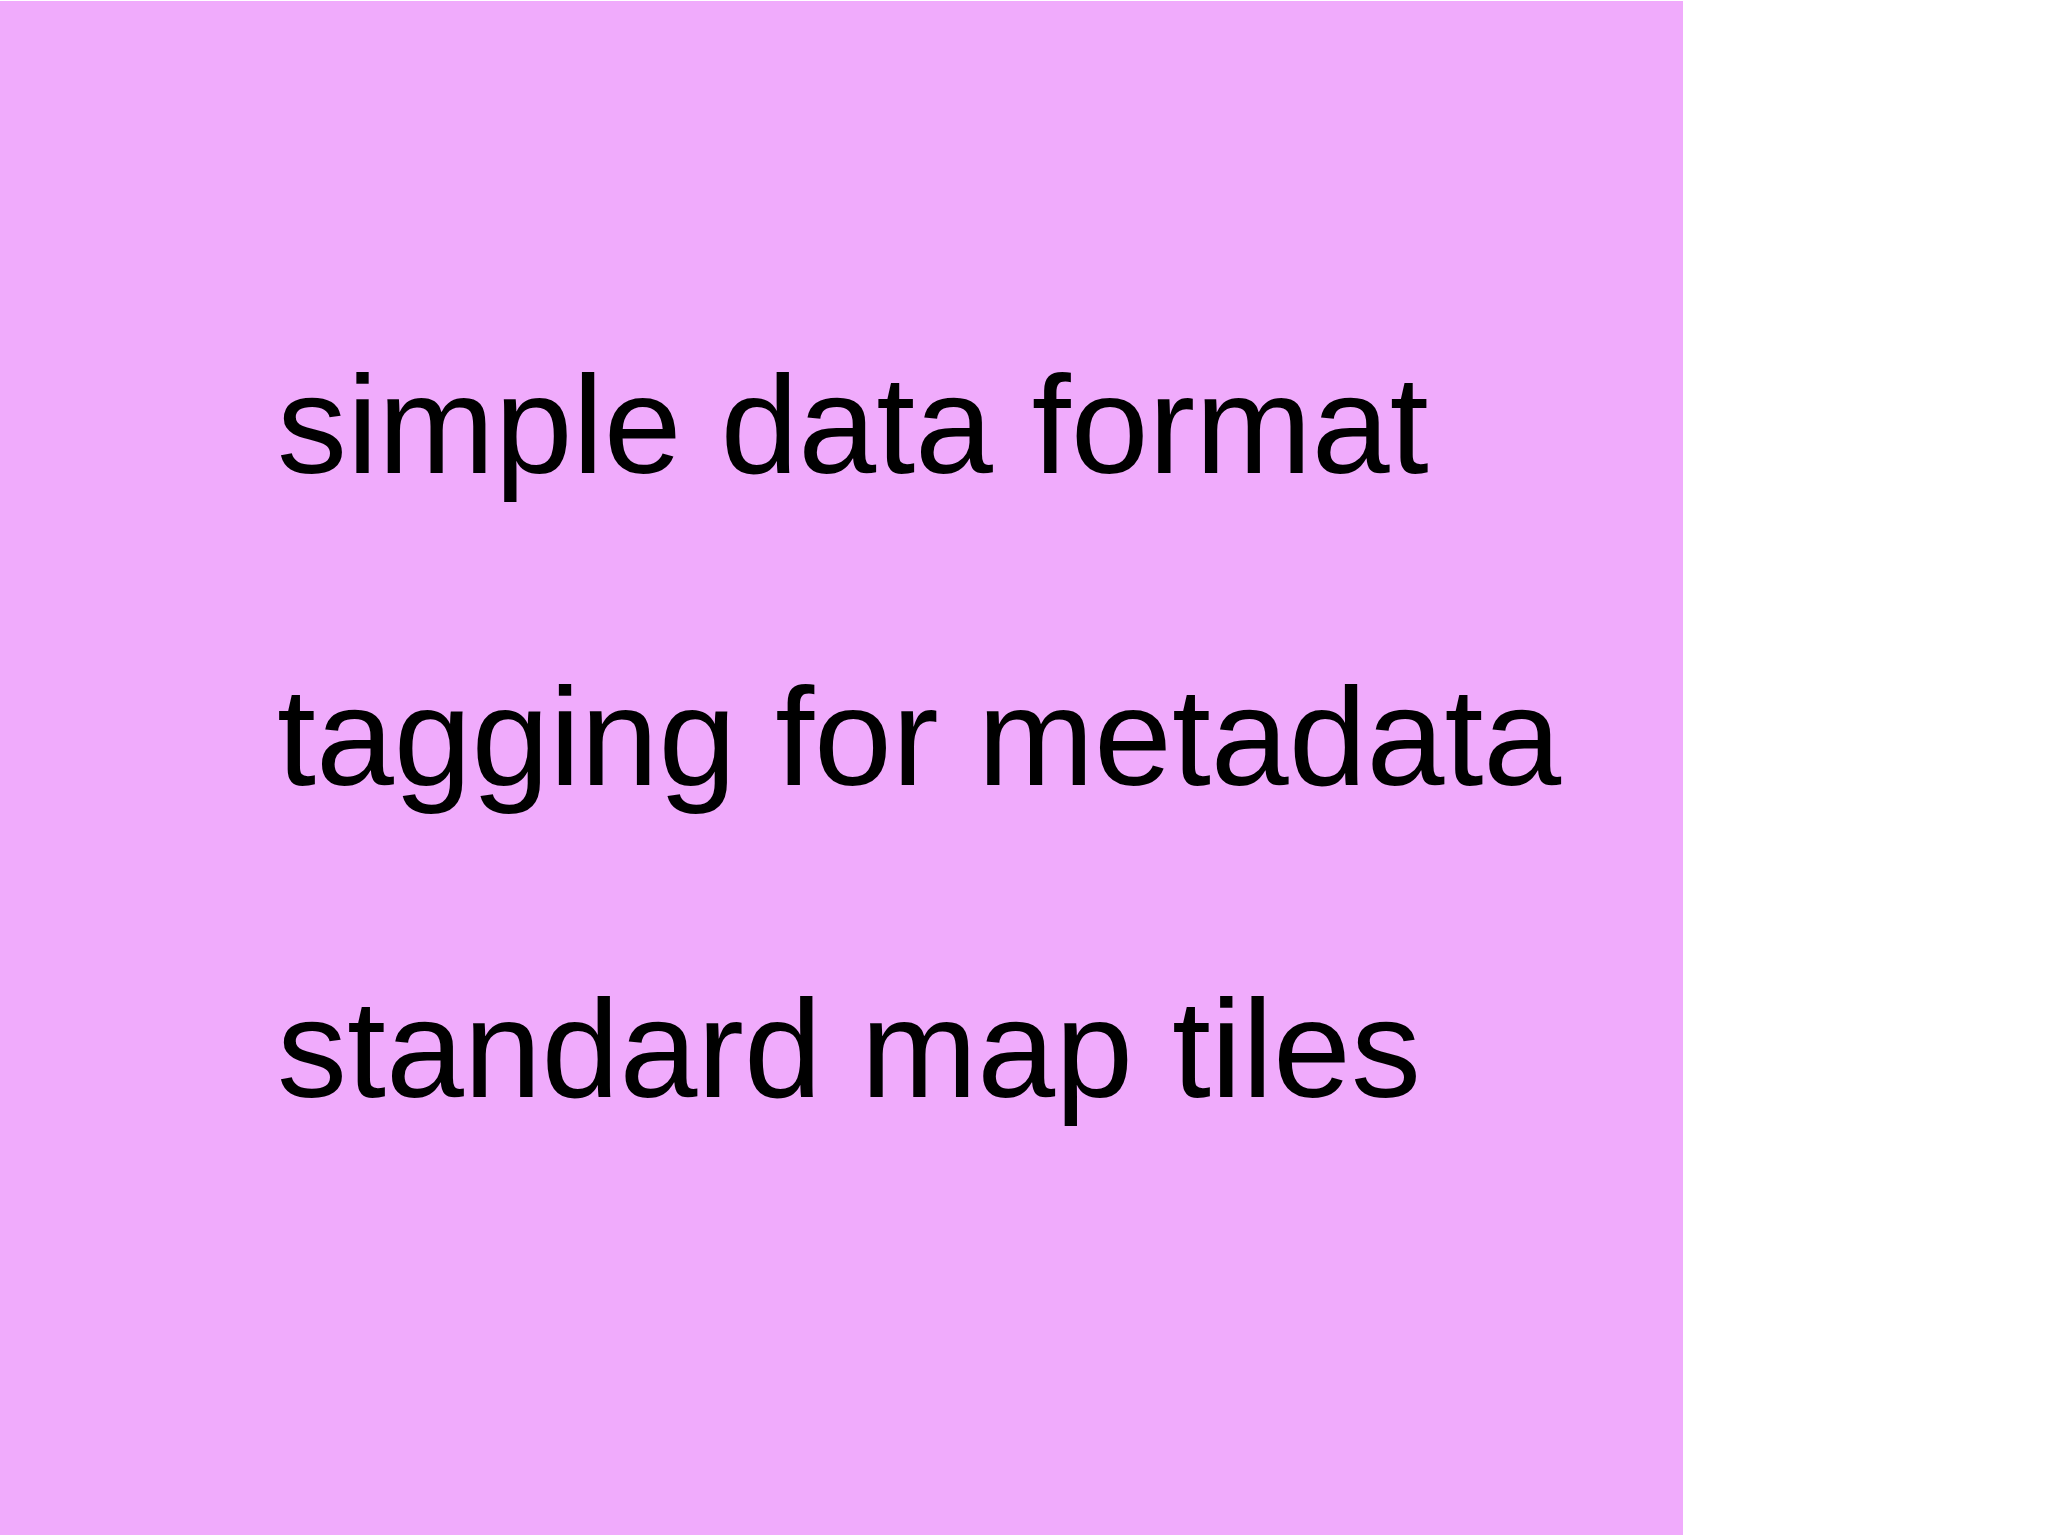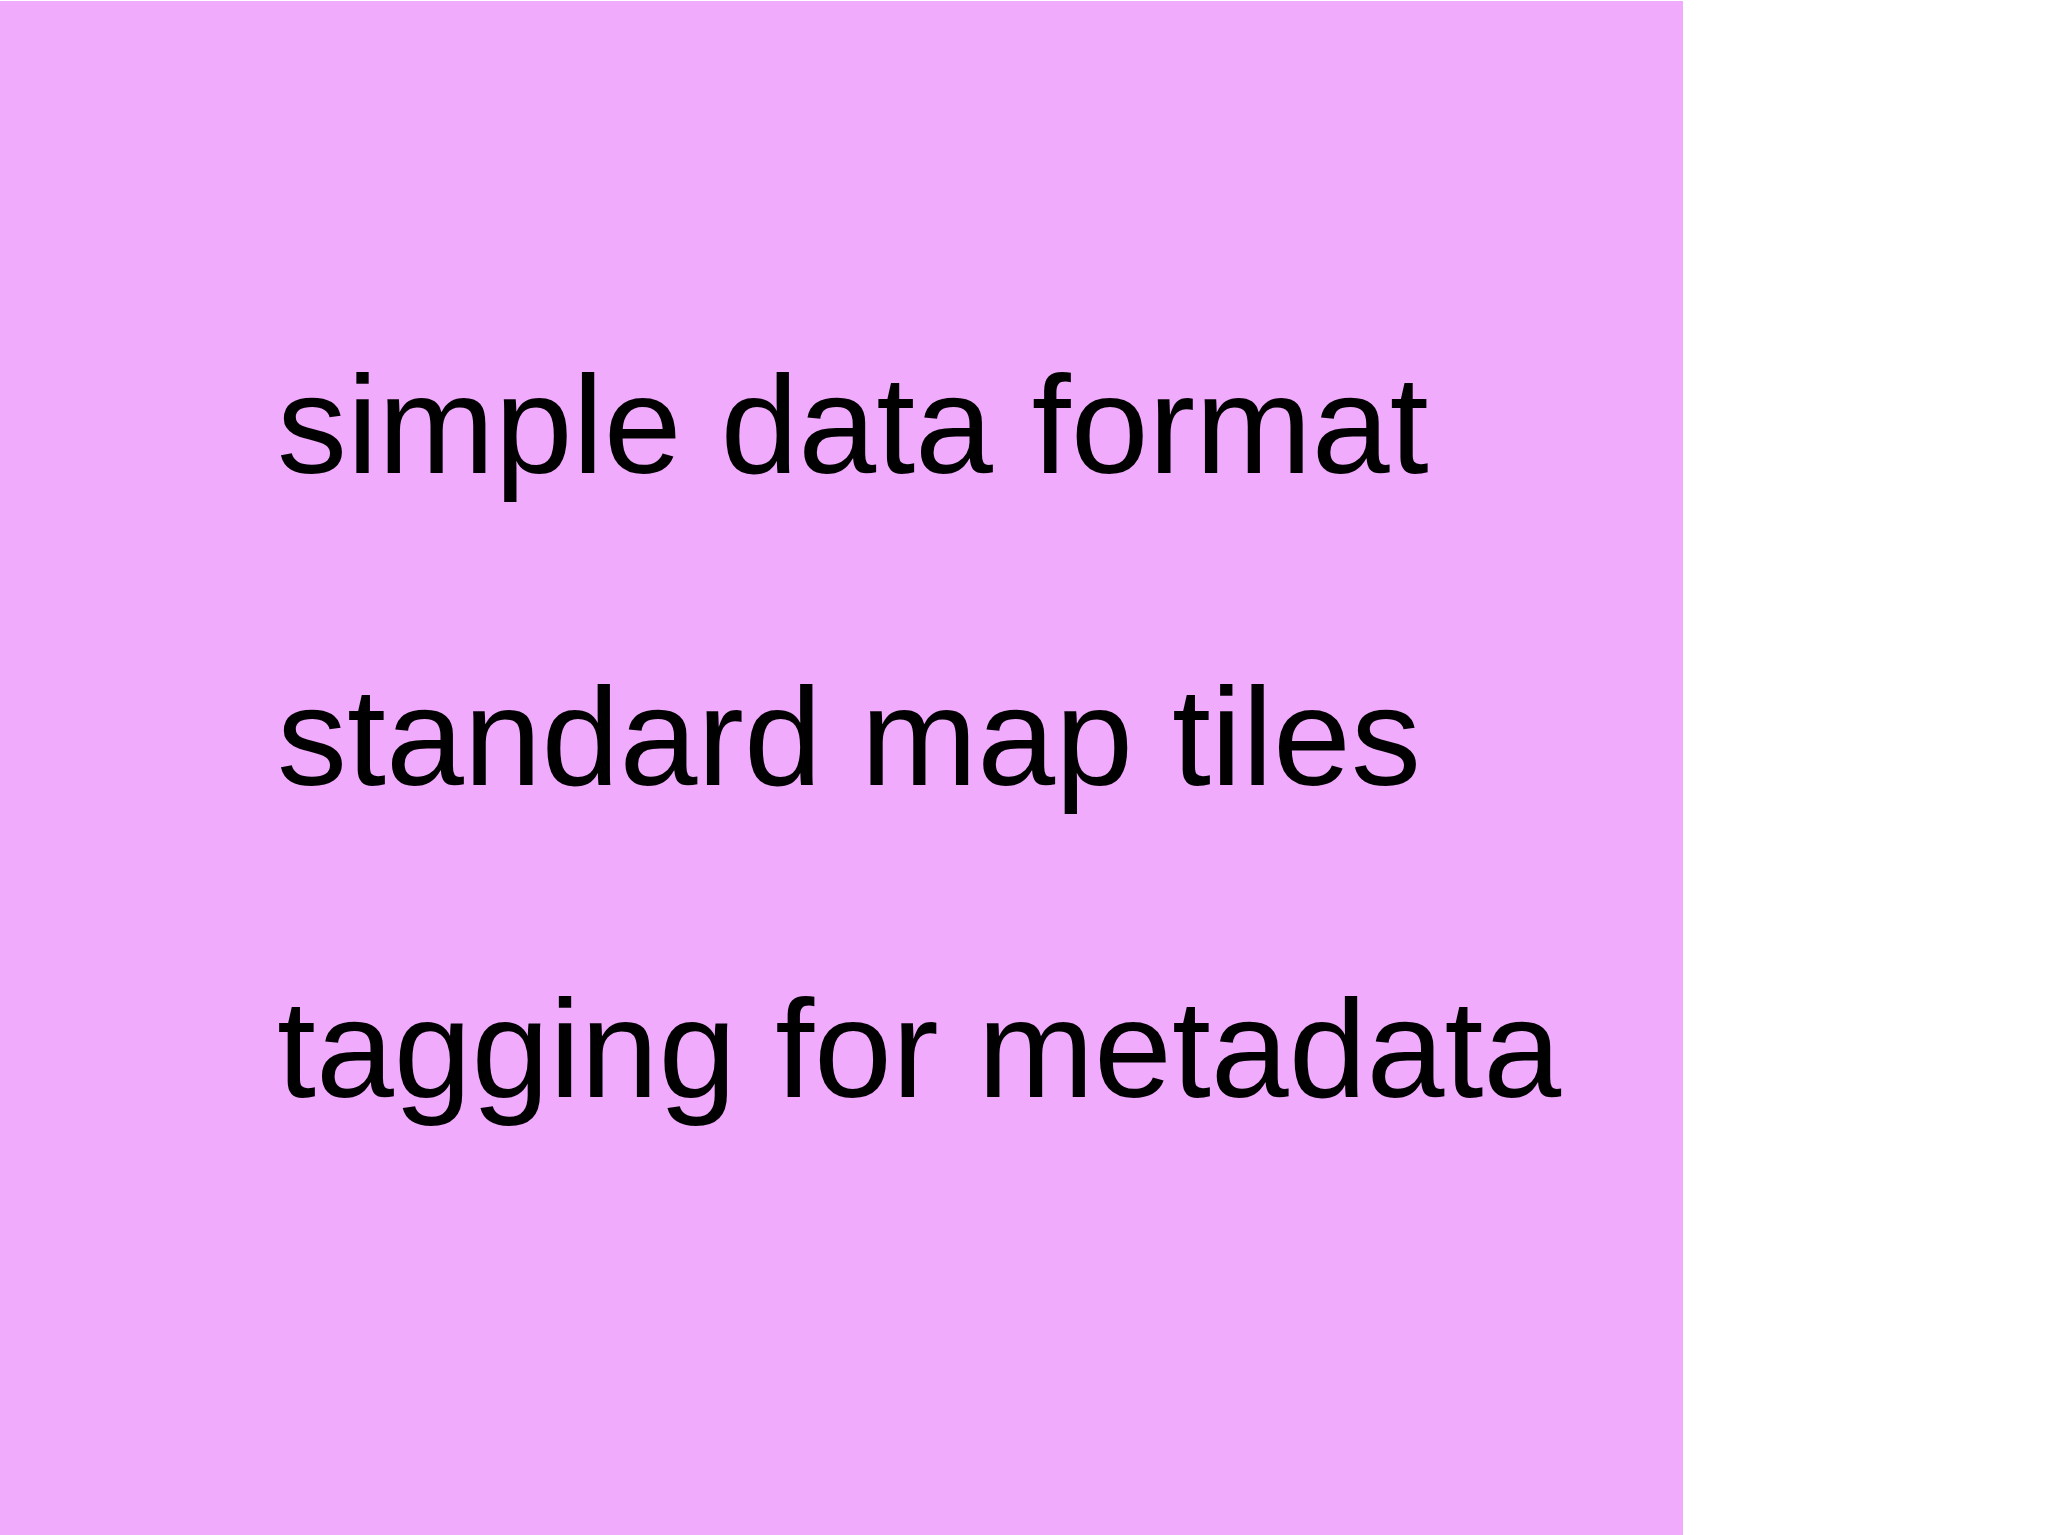--- a/index.html
+++ b/index.html
@@ -36,16 +36,16 @@
   .slide-line {
     display: block;
   }
 </style>
 </head>
 <body>
 
 <div class="slide">
   <div class="slide-text-block">
     <span class="slide-line">simple data format</span>
+    <span class="slide-line">tagging for metadata</span>
     <span class="slide-line">standard map tiles</span>
-    <span class="slide-line">tagging for metadata</span>
   </div>
 </div>
 
 </body></html>

